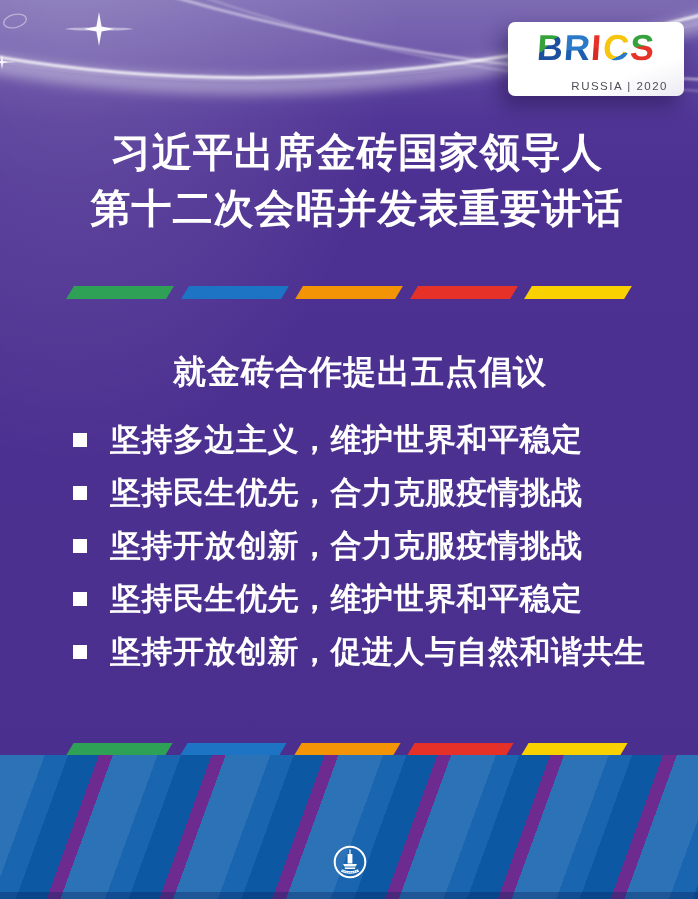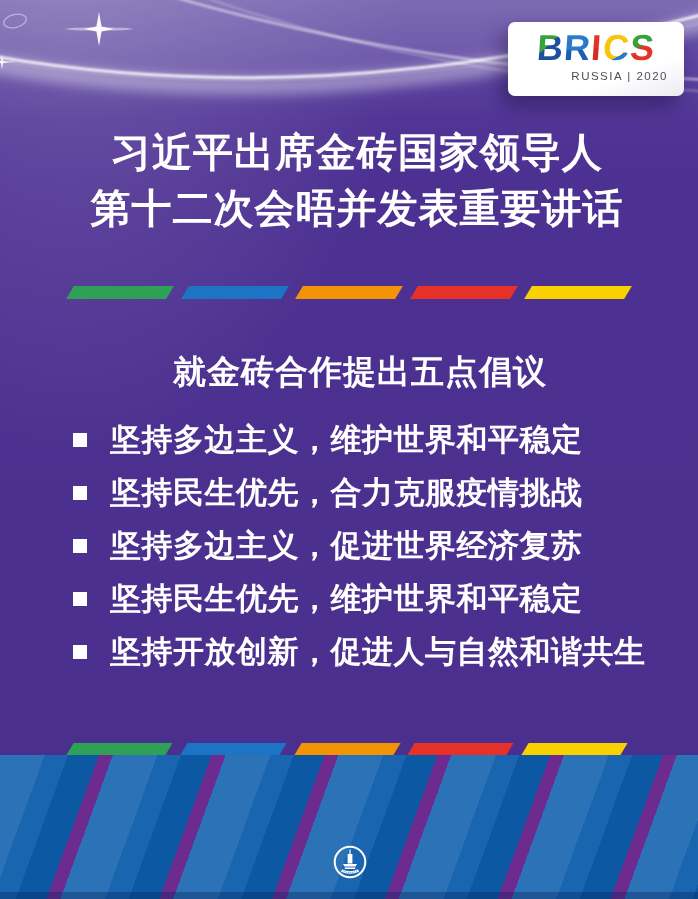--- a/index.html
+++ b/index.html
@@ -20,21 +20,21 @@
     box-shadow:-6px 10px 20px rgba(25,10,60,0.45);
     text-align:center;
   }
   .brics-word{margin-top:7px;font-weight:bold;font-size:36px;line-height:38px;letter-spacing:1px;}
   .brics-letter{
     display:inline-block;
     -webkit-background-clip:text;background-clip:text;
     -webkit-text-fill-color:transparent;color:transparent;
     transform:skewX(-4deg);
   }
-  .brics-edition{font-size:11.5px;letter-spacing:1.5px;color:#4d4d57;text-align:right;padding-right:16px;margin-top:3px;}
+  .brics-edition{font-size:11.5px;letter-spacing:1.5px;color:#4d4d57;text-align:right;padding-right:16px;margin-top:13px;}
   
   .title{position:absolute;left:0;top:124px;width:698px;text-align:center;color:#fff;
     font-weight:bold;font-size:40px;line-height:56px;letter-spacing:1px;padding-left:8px;}
   
   .rainbow{position:absolute;display:flex;gap:15px;}
   .rainbow-mid{left:70px;top:286px;width:558px;height:13px;}
   .rainbow-bottom{left:70px;top:743px;width:554px;height:12px;}
   .rainbow .seg{flex:1;transform:skewX(-31deg);}
   
   .section-heading{position:absolute;left:0;top:350px;width:698px;text-align:center;color:#fff;
@@ -117,21 +117,21 @@
       <li>
         <span class="bullet-sq"></span>
         <span class="item-text">坚持多边主义，维护世界和平稳定</span>
       </li>
       <li>
         <span class="bullet-sq"></span>
         <span class="item-text">坚持民生优先，合力克服疫情挑战</span>
       </li>
       <li>
         <span class="bullet-sq"></span>
-        <span class="item-text">坚持多边主义，促进世界经济复苏</span>
+        <span class="item-text">坚持开放创新，合力克服疫情挑战</span>
       </li>
       <li>
         <span class="bullet-sq"></span>
         <span class="item-text">坚持民生优先，维护世界和平稳定</span>
       </li>
       <li>
         <span class="bullet-sq"></span>
         <span class="item-text">坚持开放创新，促进人与自然和谐共生</span>
       </li>
     </ul>

